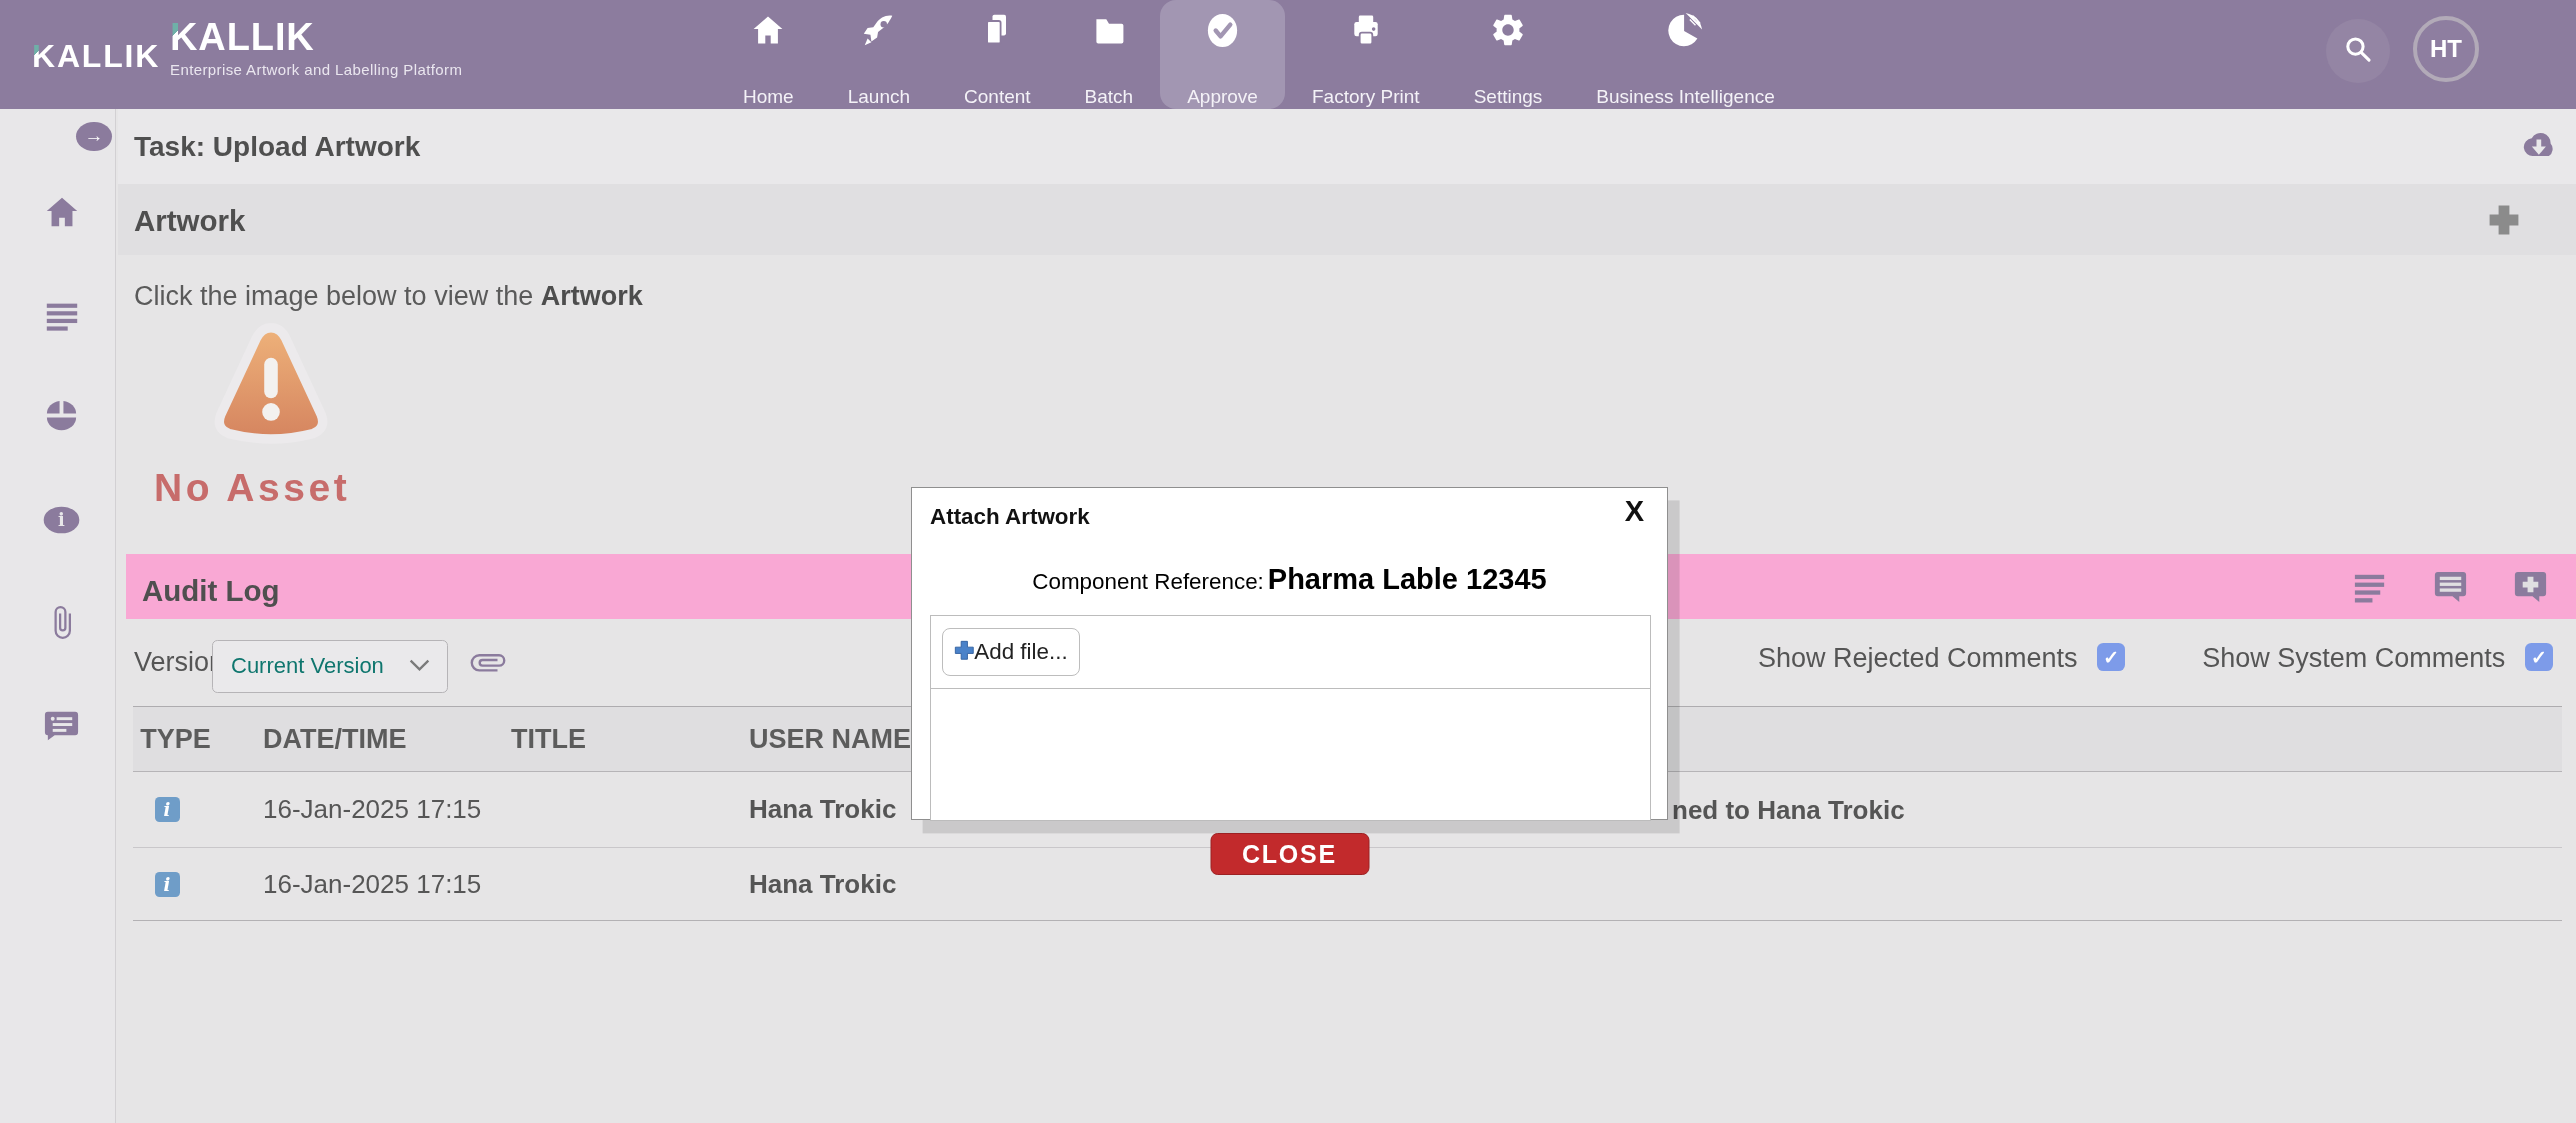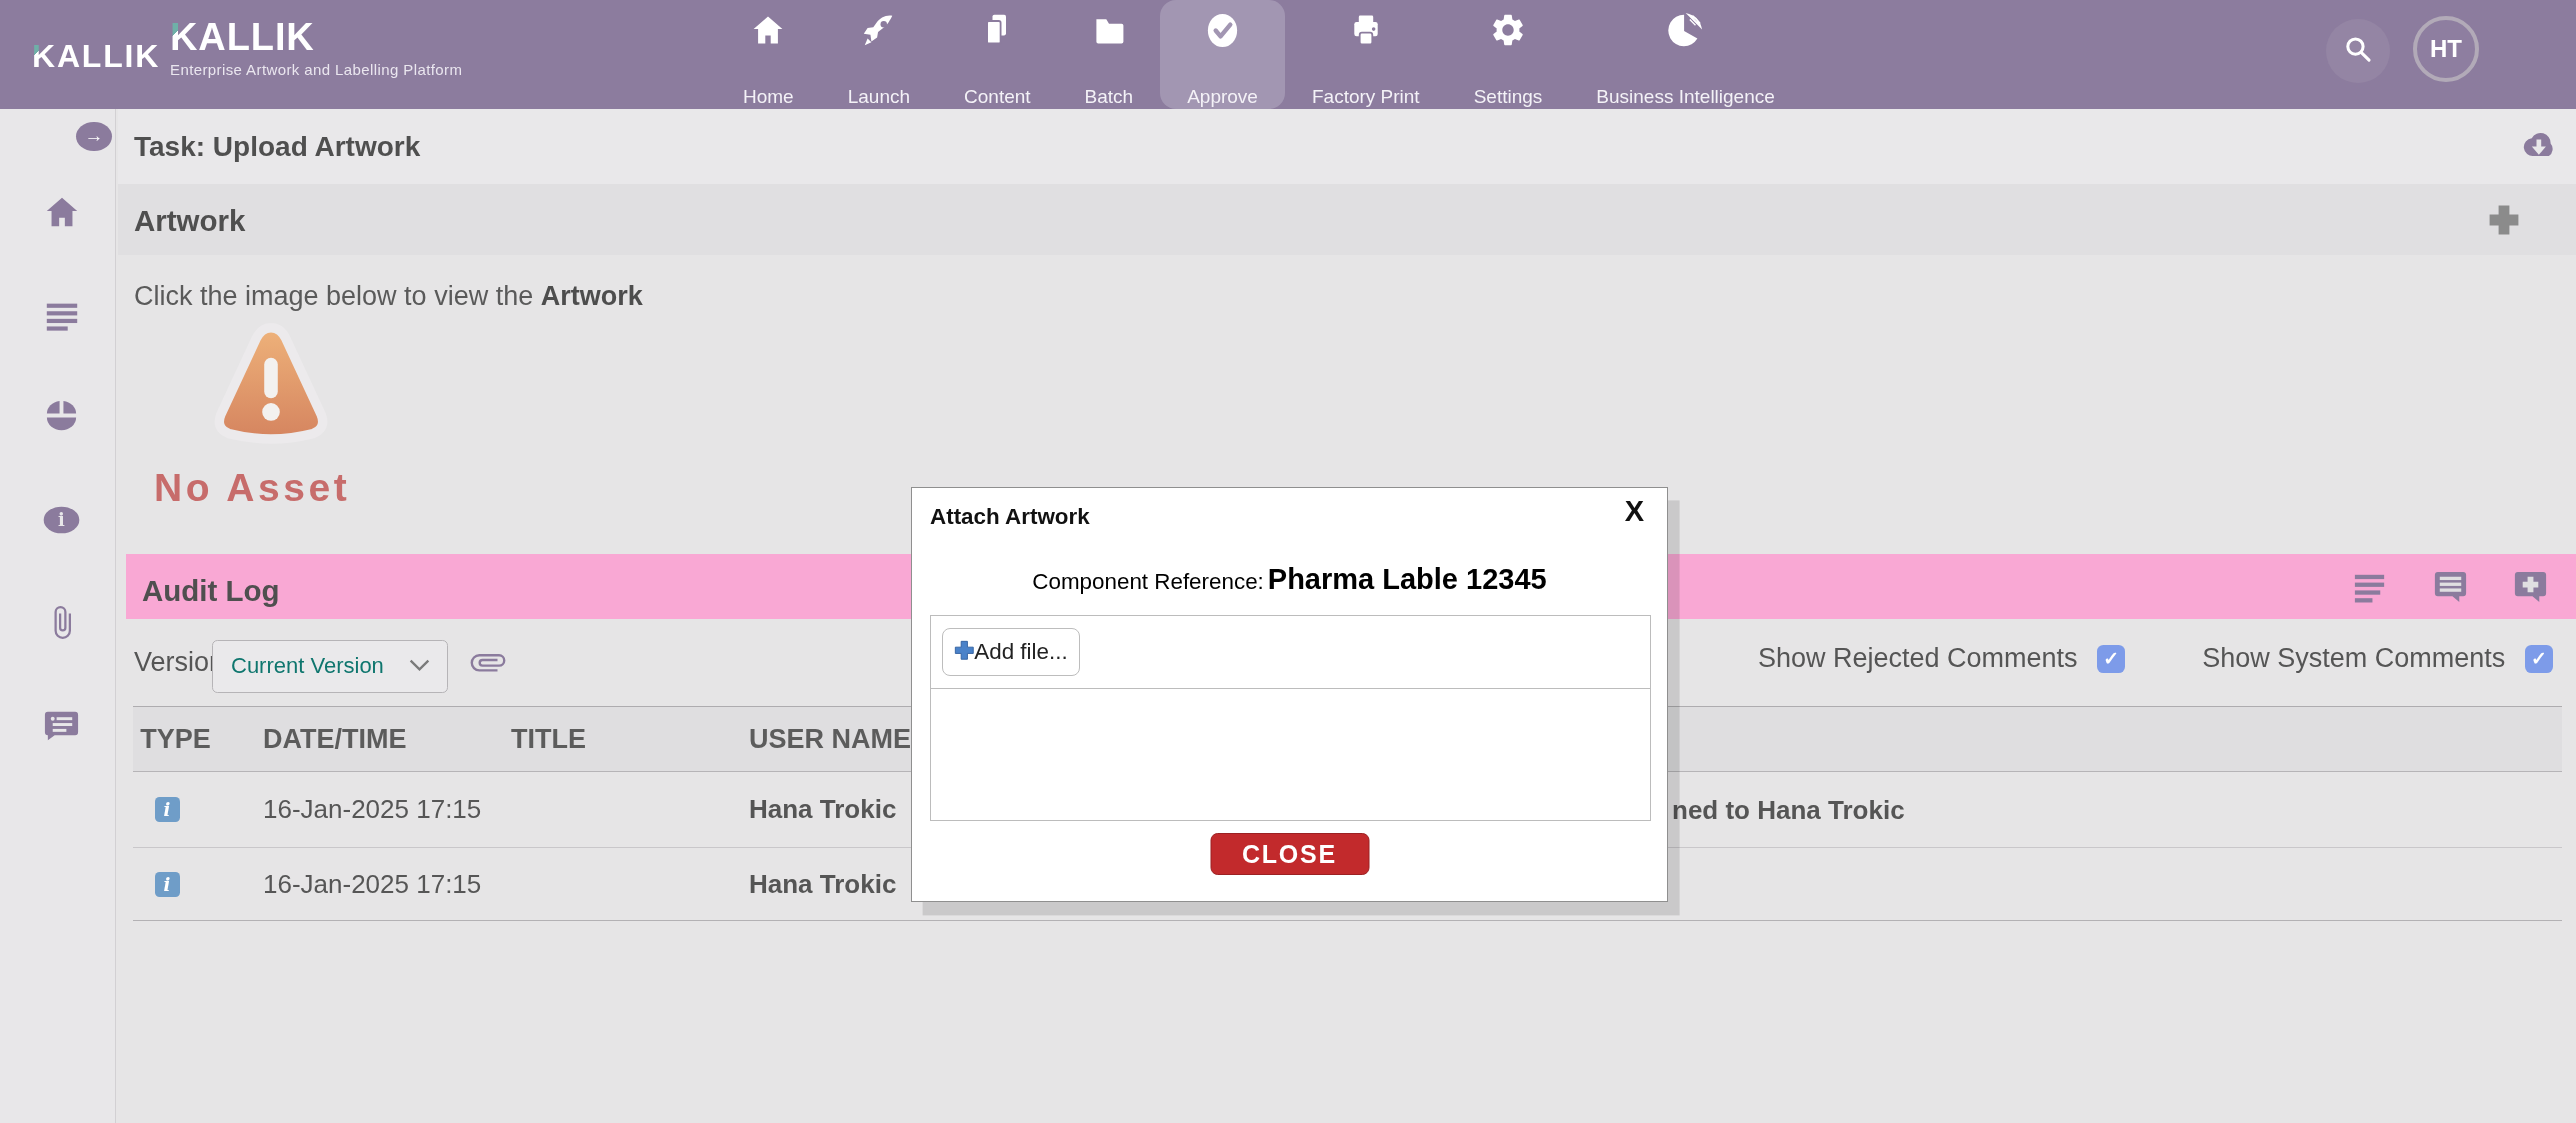--- a/index.html
+++ b/index.html
@@ -63,21 +63,21 @@
   .audit-icons .aicon { width:39px; height:39px; cursor:pointer; }
 
   .controls { position:absolute; left:0; top:511px; width:100%; height:87px; }
   .version-label { position:absolute; left:16px; top:27px; font-size:27px; color:#555; }
   .select { position:absolute; left:94px; top:19.7px; width:236px; height:53px; background:#eae9eb;
             border:1.8px solid #b6b4b7; border-radius:5.4px; display:flex; align-items:center;
             padding:0 16px 0 18px; cursor:pointer; }
   .select .sel-text { font-size:22px; color:#0f766e; flex:1; }
   .clip-btn { position:absolute; left:351px; top:23px; width:38px; height:38px; color:#8b7b9d; cursor:pointer;
               transform:rotate(90deg); }
-  .checks { position:absolute; right:23px; top:23px; display:flex; align-items:center; }
+  .checks { position:absolute; right:23px; top:23px; display:flex; }
   .check-label { font-size:27px; color:#555; margin-right:19.7px; }
   .checkbox { width:28px; height:28px; background:#7d9be9; border-radius:6.3px; display:flex; align-items:center;
               justify-content:center; color:#fff; font-size:19px; font-weight:bold; cursor:pointer; }
   .gap80 { width:77px; }
 
   
   .audit-table { position:absolute; left:15px; top:597px; width:2429px; border-bottom:1.8px solid #b3b1b4; }
   .thead { display:grid; grid-template-columns:121px 248px 238px 286px 1fr; height:66px; background:#dfdee0;
            border-top:1.8px solid #aeacaf; border-bottom:1.8px solid #b6b4b7; align-items:center; }
   .thead .th { font-size:27px; font-weight:bold; color:#5c5c5c; padding-left:9px; }
@@ -87,21 +87,21 @@
   .trow:last-child { border-bottom:none; height:72px; }
   .cell { font-size:26px; color:#565656; padding-left:9px; }
   .cell.user { font-weight:bold; color:#555; }
   .info-ic { width:25px; height:25px; background:#6f9dc8; border-radius:4.5px; margin-left:12.5px;
              display:flex; align-items:center; justify-content:center;
              color:#fff; font-family:"DejaVu Serif", serif; font-style:italic; font-weight:bold; font-size:18px; }
   .desc-frag { position:absolute; left:1539px; top:50%; transform:translateY(-50%);
                font-size:26px; font-weight:bold; color:#555; white-space:nowrap; }
 
   
-  .modal { position:absolute; left:911px; top:487px; width:757px; height:415px; background:#fff;
+  .modal { position:absolute; left:911px; top:487px; width:757px; height:333px; background:#fff;
            border:0.9px solid #8f8f8f; box-shadow:11.6px 13.4px 0 rgba(0,0,0,0.12); z-index:20; }
   .m-title { position:absolute; left:18px; top:16px; font-size:22.4px; font-weight:bold; color:#111; }
   .m-close { position:absolute; right:23px; top:7.2px; font-size:29px; font-weight:bold; color:#111; cursor:pointer; }
   .m-ref { position:absolute; left:0; top:75px; width:100%; text-align:center; color:#000; }
   .m-ref .lbl { font-size:22.4px; }
   .m-ref .val { font-size:29px; font-weight:bold; }
   .m-filebox { position:absolute; left:18px; top:127px; width:721px; border:1.8px solid #bcbcbc; }
   .m-toolbar { height:73px; border-bottom:1.8px solid #bcbcbc; display:flex; align-items:center; padding-left:10.7px; }
   .m-addfile { width:138px; height:48px; border:1.8px solid #bdbdbd; border-radius:8px; background:#fff;
                display:flex; align-items:center; justify-content:center; gap:0; cursor:pointer; }

